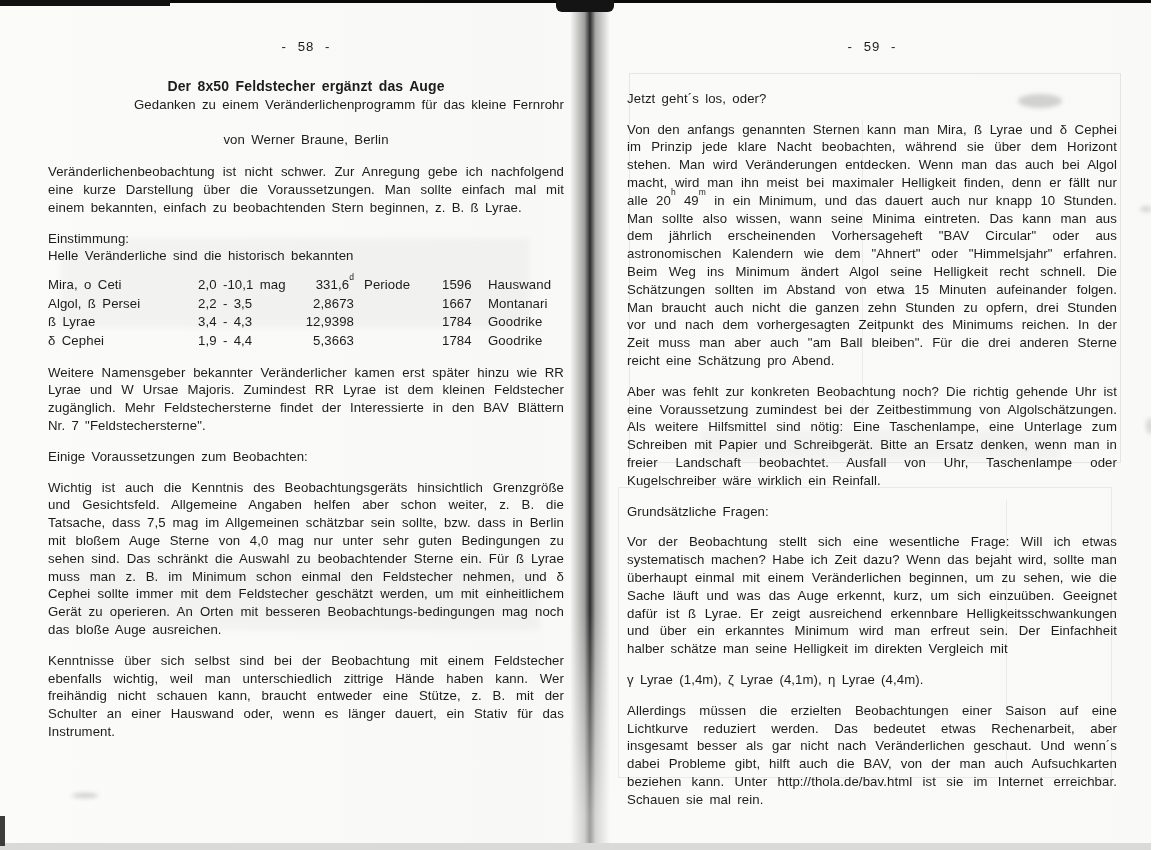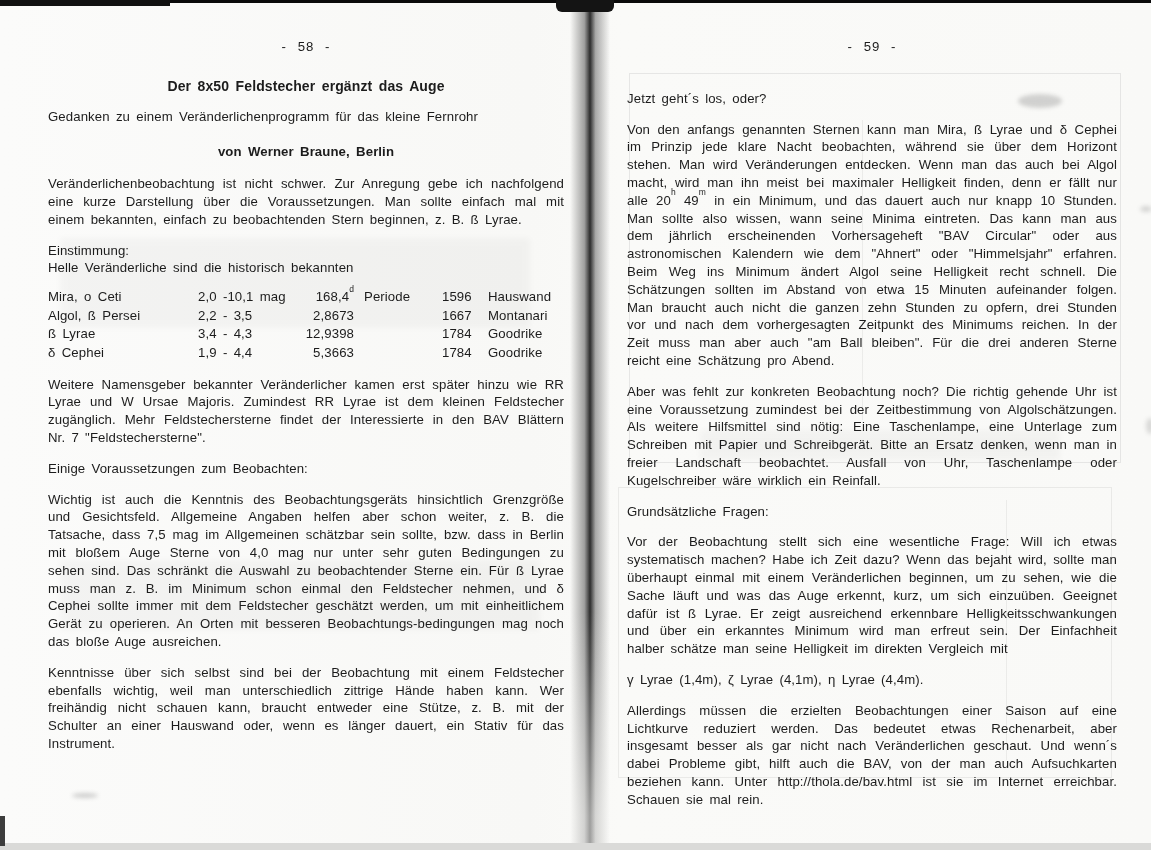--- a/index.html
+++ b/index.html
@@ -9,22 +9,22 @@
     background:linear-gradient(90deg,#fbfbfa 0%,#f8f8f6 46%,#fafaf8 54%,#f9f9f7 100%);
     overflow:hidden;
     font-family:"Liberation Sans","DejaVu Sans",sans-serif;
     color:#1c1c1c;
   }
   .page{position:absolute;top:38px;font-size:13.2px;line-height:17.8px;word-spacing:2.5px;letter-spacing:.1px;}
   #left-page{left:48px;width:516px;}
   #right-page{left:627px;width:490px;}
   .pagenum{text-align:center;word-spacing:6px;letter-spacing:1px;}
   .doc-title{font-weight:bold;text-align:center;margin-top:22px;font-size:14px;}
-  .doc-subtitle{text-align:left;margin-top:12px;}
-  .byline{text-align:center;margin-top:18px;font-weight:bold;}
+  .doc-subtitle{text-align:right;}
+  .byline{text-align:center;margin-top:18px;}
   p.body{margin:13px 0 0;text-align:justify;}
   p.first{margin-top:14px;}
   .tight{margin:13px 0 0;}
   .tight div{margin:0;}
   .star-table{margin:11px 0 0;}
   .strow{display:flex;line-height:18.6px;}
   .c-name{width:150px;}
   .c-range{width:96px;}
   .c-num{width:60px;text-align:right;white-space:nowrap;}
   .c-unit{width:78px;padding-left:10px;}
@@ -86,21 +86,21 @@
 
     <div class="tight">
       <div>Einstimmung:</div>
       <div>Helle Veränderliche sind die historisch bekannten</div>
     </div>
 
     <div class="star-table">
       <div class="strow">
         <span class="c-name">Mira, o Ceti</span>
         <span class="c-range">2,0 -10,1 mag</span>
-        <span class="c-num"><span>168,4</span><sup>d</sup></span>
+        <span class="c-num"><span>331,6</span><sup>d</sup></span>
         <span class="c-unit">Periode</span>
         <span class="c-year">1596</span>
         <span class="c-disc">Hauswand</span>
       </div>
       <div class="strow">
         <span class="c-name">Algol, ß Persei</span>
         <span class="c-range">2,2 - 3,5</span>
         <span class="c-num"><span>2,8673</span></span>
         <span class="c-unit"></span>
         <span class="c-year">1667</span>

